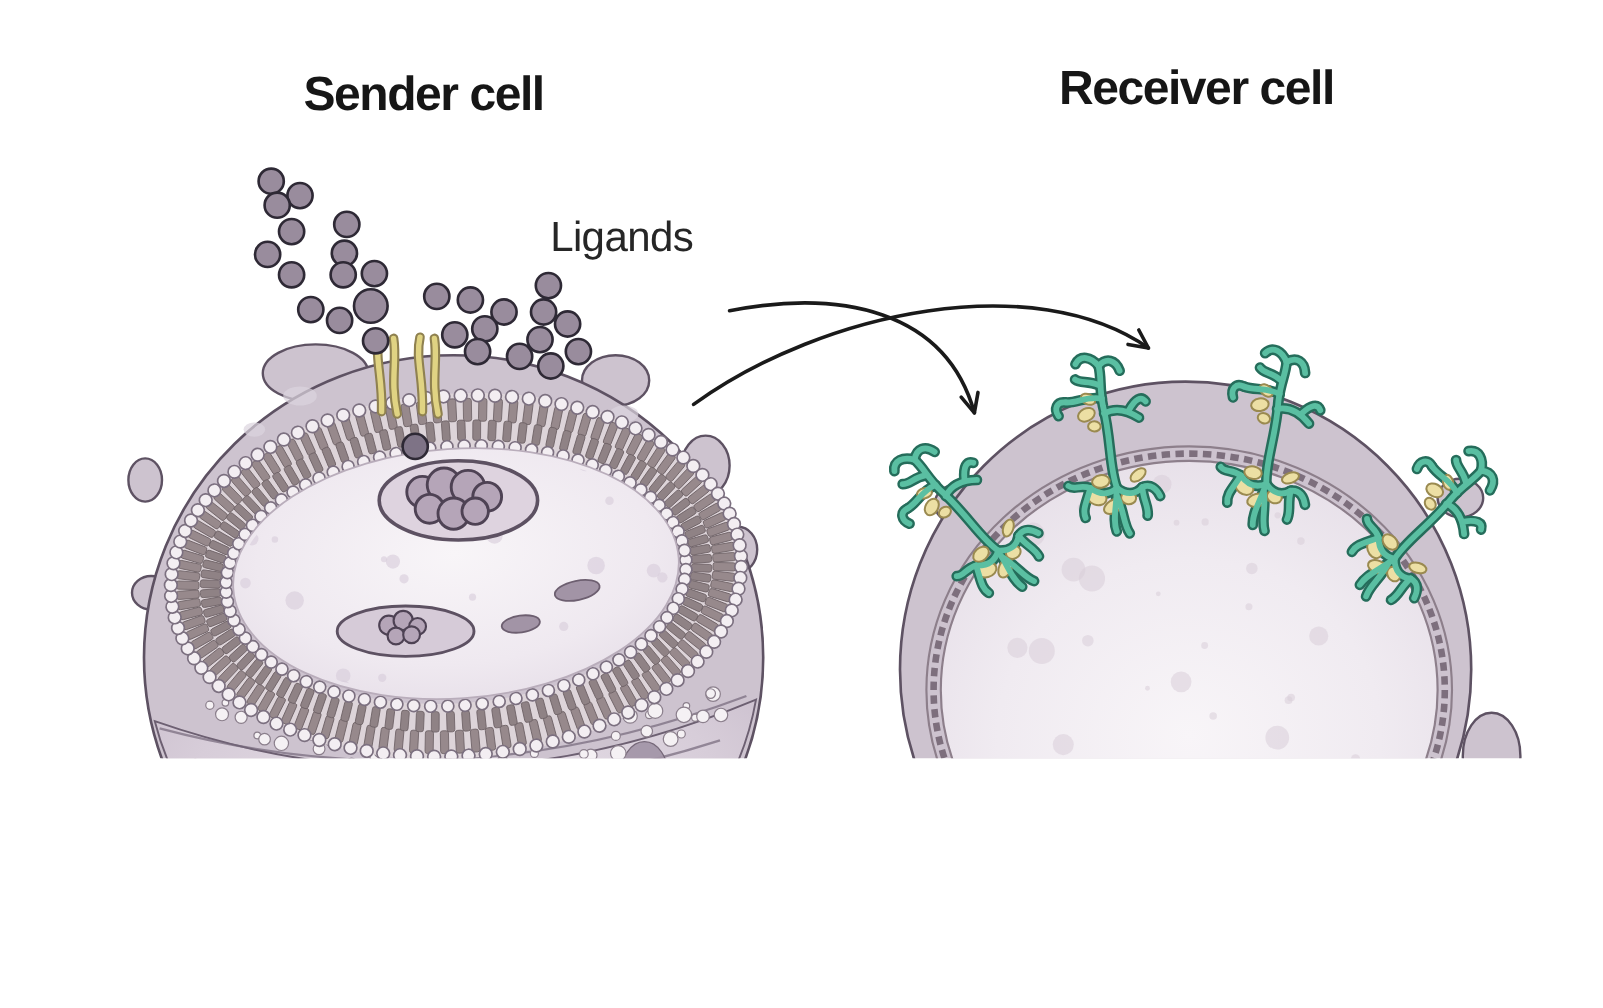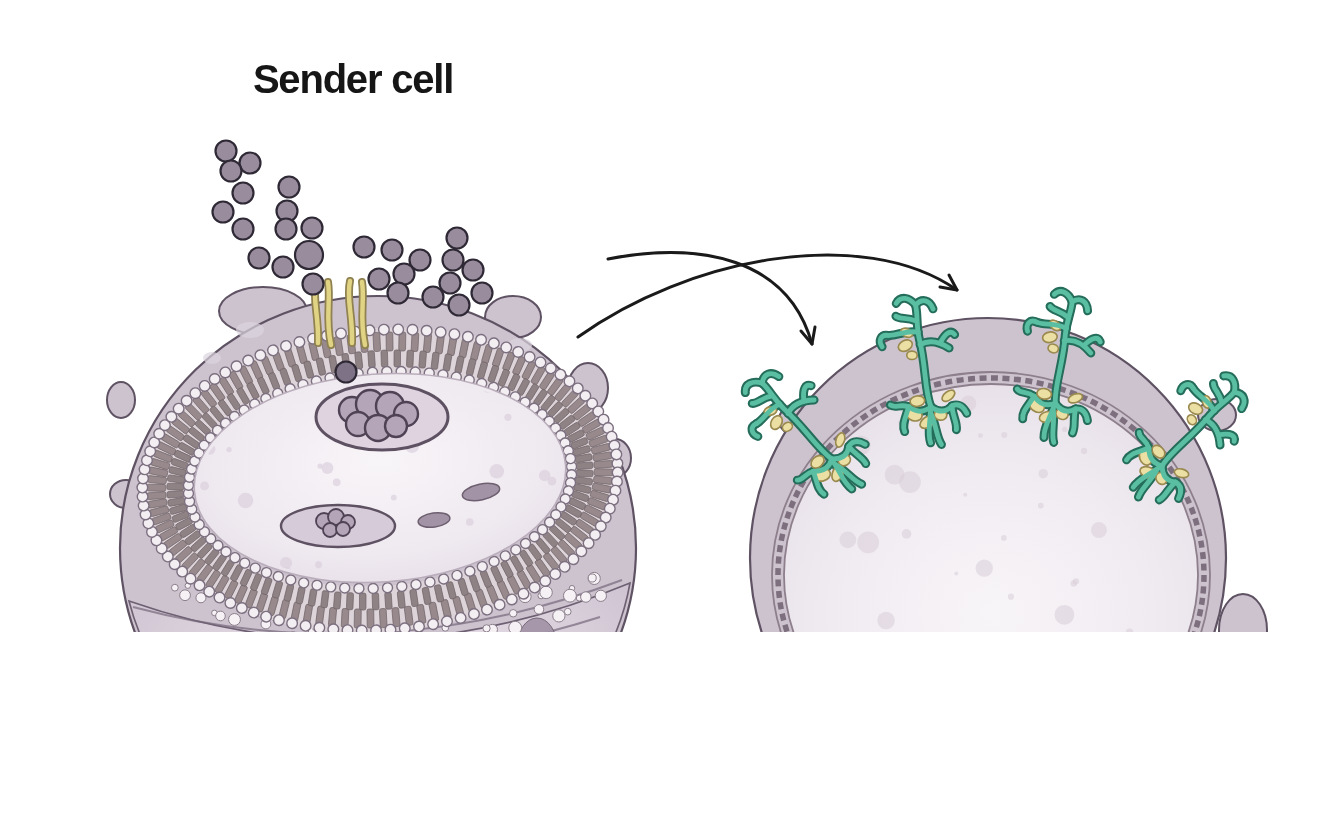--- a/index.html
+++ b/index.html
@@ -873,13 +873,15 @@
         <circle cx="453" cy="260" r="10.5" fill="#998c9d" stroke="#2e2935" stroke-width="2.2"></circle>
         <circle cx="473" cy="270" r="10.5" fill="#998c9d" stroke="#2e2935" stroke-width="2.2"></circle>
         <circle cx="450" cy="283" r="10.5" fill="#998c9d" stroke="#2e2935" stroke-width="2.2"></circle>
         <circle cx="482" cy="293" r="10.5" fill="#998c9d" stroke="#2e2935" stroke-width="2.2"></circle>
         <circle cx="459" cy="305" r="10.5" fill="#998c9d" stroke="#2e2935" stroke-width="2.2"></circle>
         <circle cx="313" cy="284" r="10.5" fill="#998c9d" stroke="#2e2935" stroke-width="2.2"></circle>
       </g>
     </svg>
 
   <div class="lbl title" style="left:353px; top:57px;">Sender cell</div>
+  <div class="lbl title" style="left:997px; top:52px;">Receiver cell</div>
+  <div class="lbl sublabel" style="left:518px; top:178px;">Ligands</div>
 </div>
 
 </body></html>

